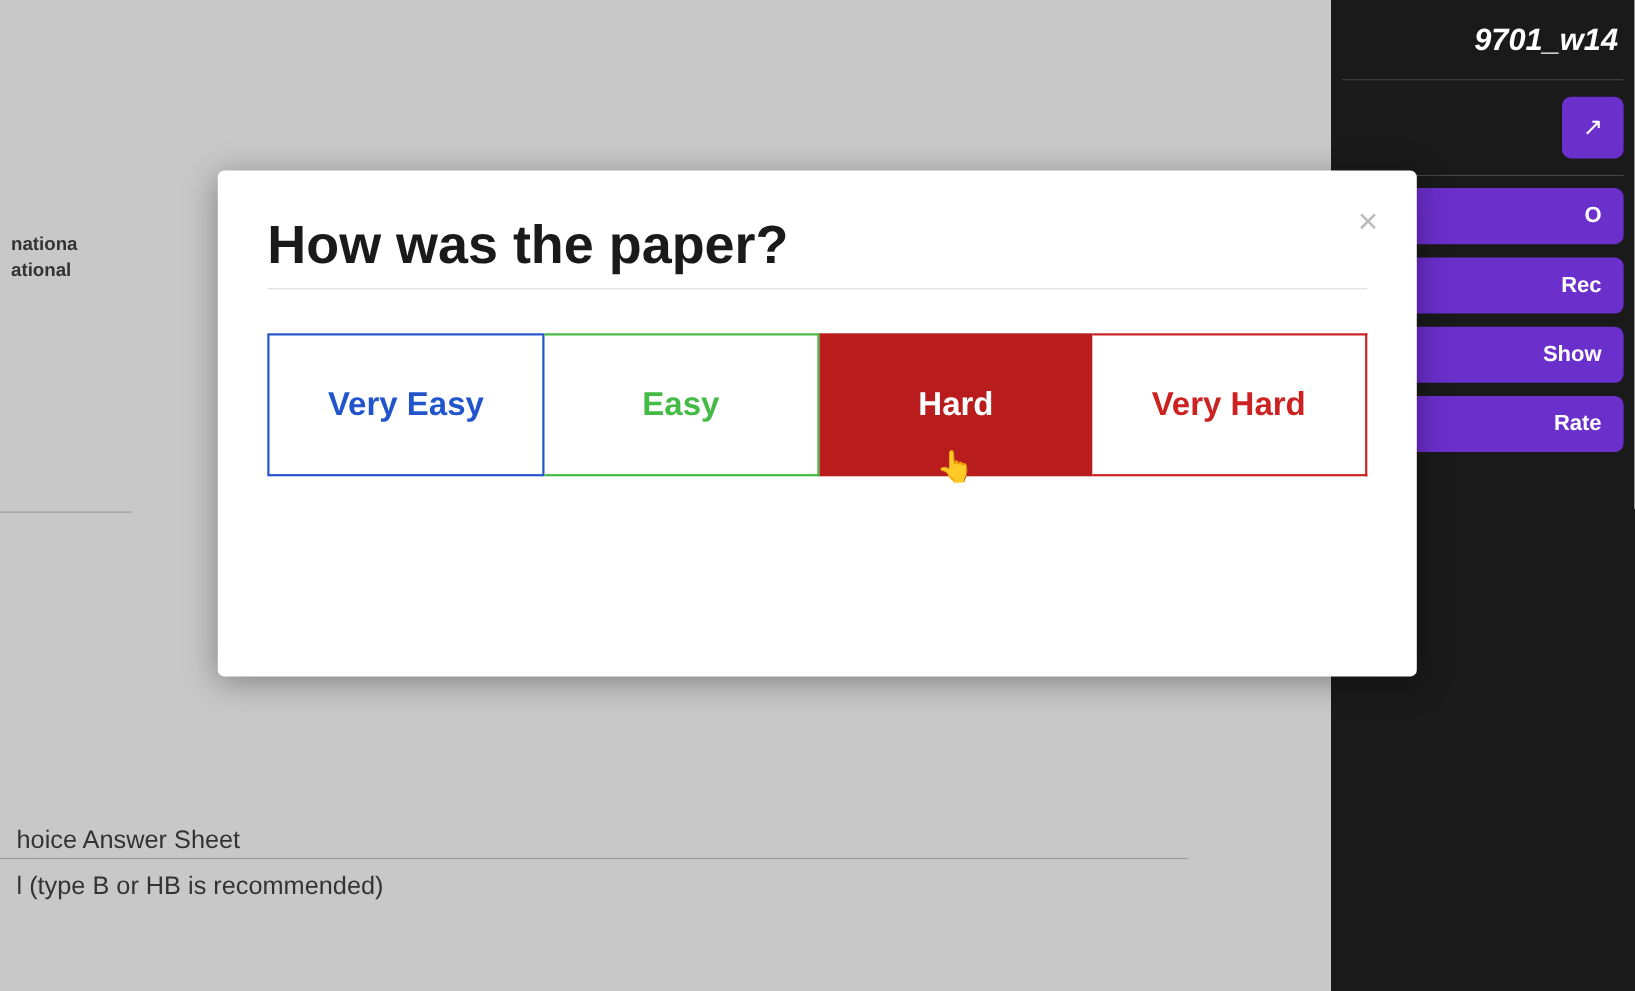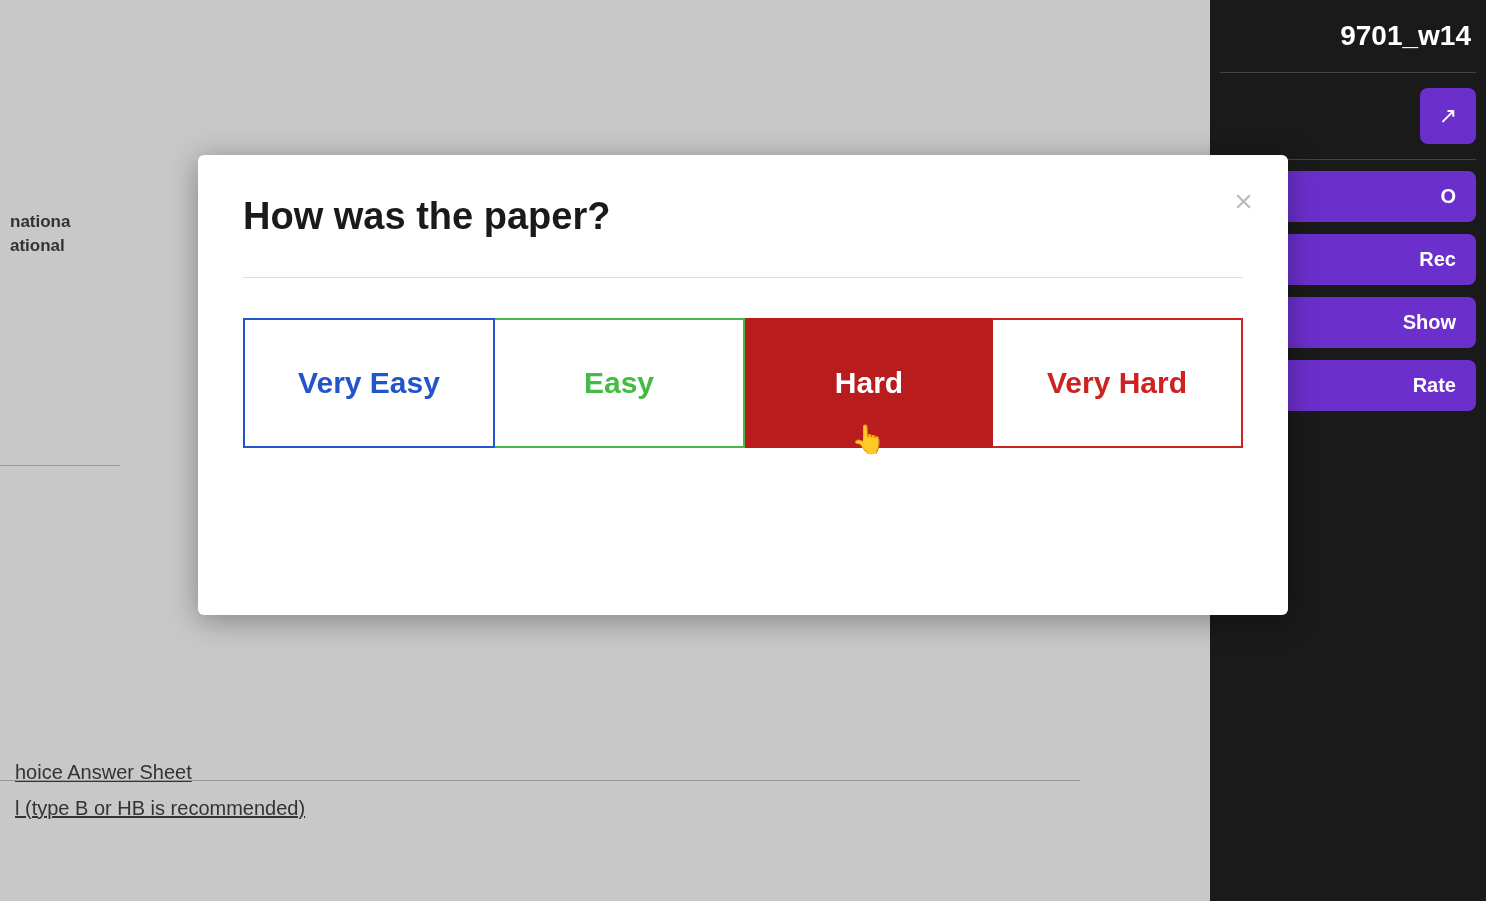--- a/index.html
+++ b/index.html
@@ -46,20 +46,21 @@
       padding: 10px 10px 10px 10px;
     }
 
     .sidebar-title {
       color: #ffffff;
       font-size: 28px;
       font-weight: bold;
       padding: 10px 5px 15px 5px;
       text-align: right;
       width: 100%;
+      font-style: italic;
     }
 
     .sidebar-divider {
       width: 100%;
       border: none;
       border-top: 1px solid #444;
       margin: 5px 0;
     }
 
     .sidebar-btn {
@@ -108,23 +109,22 @@
     }
 
     .bg-bottom-text {
       position: absolute;
       bottom: 60px;
       left: 0;
       width: 480px;
       z-index: 1;
       padding: 15px;
       color: #333;
-      font-size: 20px;
+      font-size: 23px;
       line-height: 1.8;
-      text-decoration: underline;
     }
 
     .bg-line {
       position: absolute;
       bottom: 120px;
       left: 0;
       width: 1080px;
       border-top: 1px solid #999;
       z-index: 1;
     }
@@ -153,24 +153,24 @@
       background: #ffffff;
       border-radius: 6px;
       width: 1090px;
       min-height: 460px;
       padding: 40px 45px 50px 45px;
       position: relative;
       box-shadow: 0 5px 30px rgba(0,0,0,0.35);
     }
 
     .modal-title {
-      font-size: 38px;
+      font-size: 49px;
       font-weight: bold;
       color: #1a1a1a;
-      margin-bottom: 39px;
+      margin-bottom: 11px;
     }
 
     .modal-divider {
       border: none;
       border-top: 1px solid #ddd;
       margin-bottom: 40px;
     }
 
     .modal-close {
       position: absolute;

